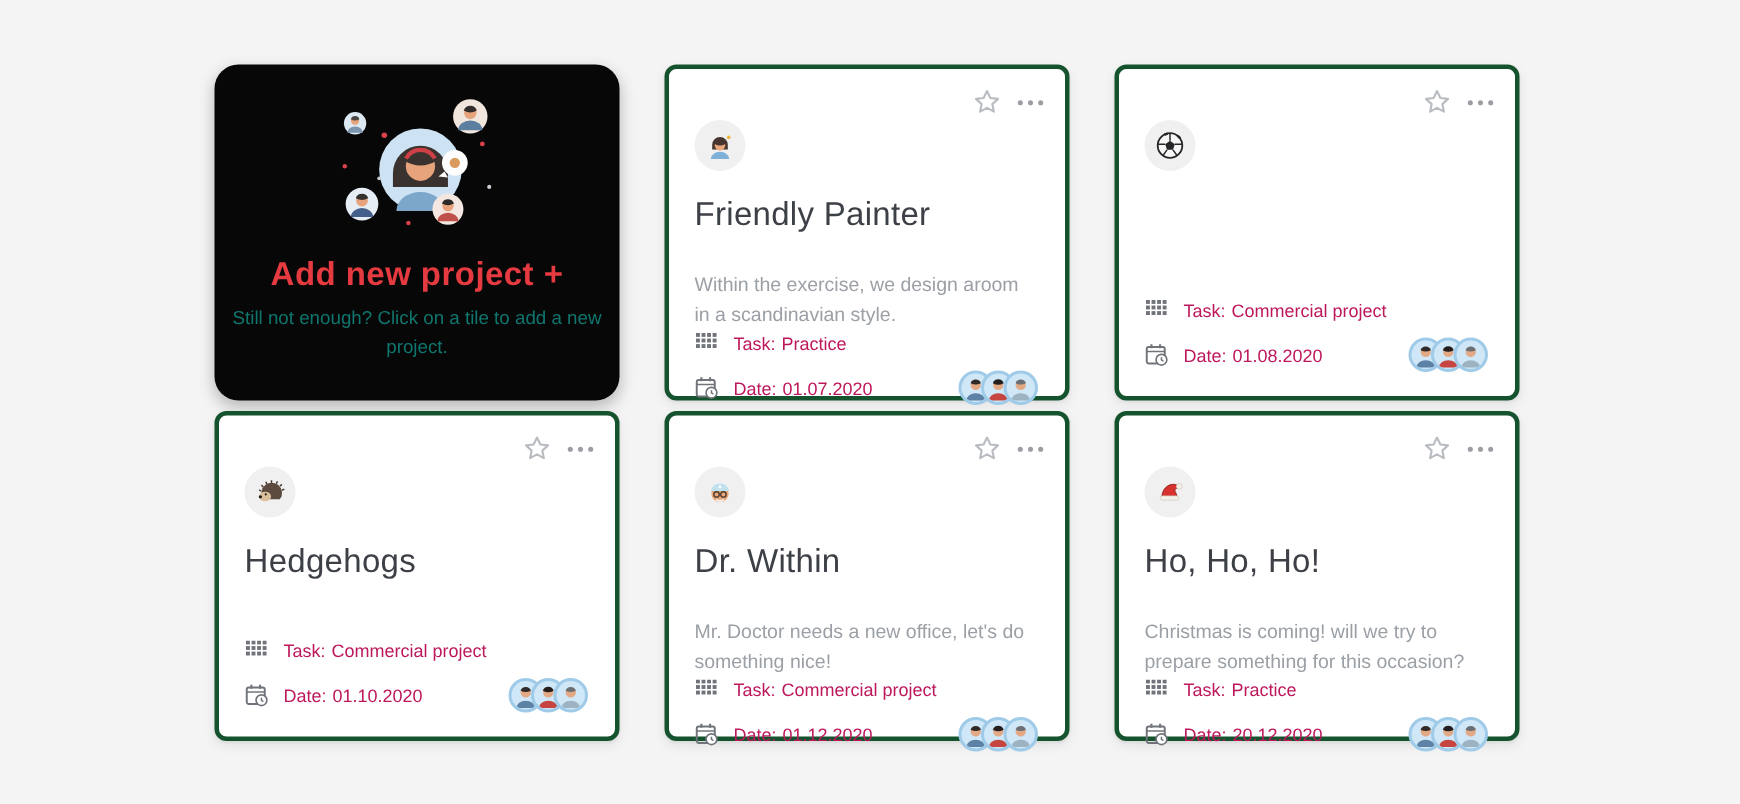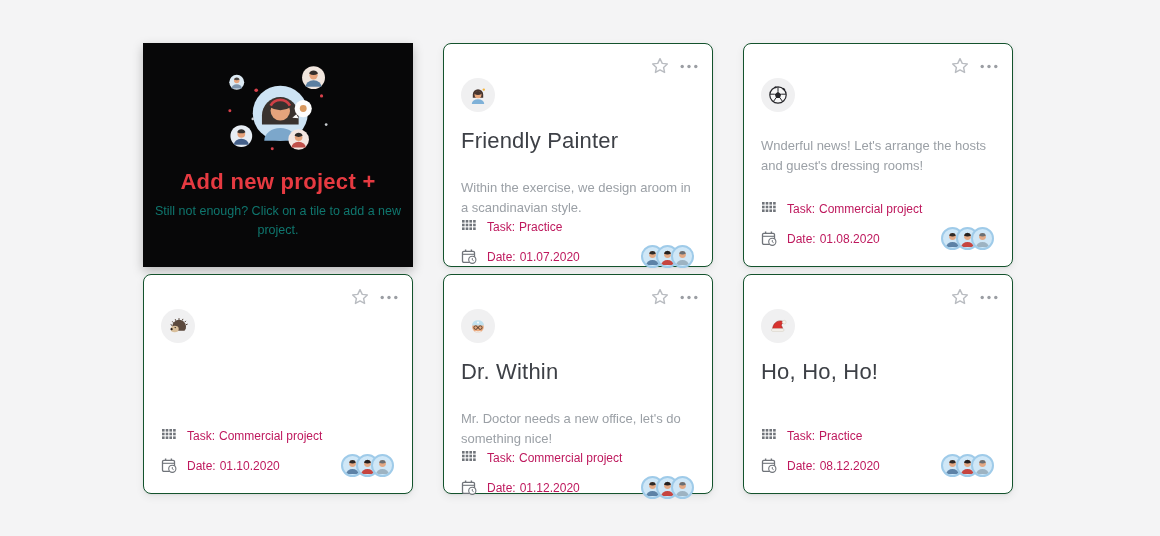--- a/index.html
+++ b/index.html
@@ -14,21 +14,21 @@
     position:absolute; left:143px; top:43px;
     display:grid;
     grid-template-columns:repeat(3, 270px);
     grid-template-rows:224px 220px;
     column-gap:30px; row-gap:7px;
   }
   
   .card {
     position:relative;
     background:#ffffff;
-    border:1px solid #14532d;
+    border:3px solid #14532d;
     border-radius:8px;
     box-shadow:0 1px 2px rgba(0,0,0,.05), 0 3px 8px rgba(0,0,0,.07);
     padding:14px 18px 16px 17px;
     display:flex; flex-direction:column;
     cursor:pointer;
   }
   .card-actions {
     position:absolute; top:12px; right:14px;
     display:flex; align-items:center; gap:10px;
   }
@@ -68,21 +68,21 @@
     border:2px solid #9fcbe9;
     display:flex; align-items:flex-end; justify-content:center;
     overflow:hidden;
     position:relative;
   }
   .team-avatar + .team-avatar { margin-left:-8px; }
   
   .add-card {
     position:relative;
     background:#070708;
-    border-radius:0;
+    border-radius:16px;
     box-shadow:0 4px 10px rgba(0,0,0,.25);
     display:flex; flex-direction:column; align-items:center;
     text-align:center;
     padding:14px 12px;
     cursor:pointer;
   }
   .add-illustration { margin-top:8px; flex:0 0 auto; }
   .add-title {
     margin-top:6px;
     font-size:22px; font-weight:700;
@@ -259,21 +259,20 @@
       <div class="avatar-badge">
           <span>
             <svg width="20" height="20" viewBox="0 0 20 20" style="display:block">
               <circle cx="10" cy="10" r="8.2" fill="#f7f7f7" stroke="#26262a" stroke-width="1.2"></circle>
               <polygon points="10,6.8 13.2,9.2 12,12.9 8,12.9 6.8,9.2" fill="#26262a"></polygon>
               <path d="M10 2 v4.8 M17.9 9.2 l-4.7 0 M14.8 16.8 l-2.8-3.9 M5.2 16.8 l2.8-3.9 M2.1 9.2 l4.7 0" stroke="#26262a" stroke-width="1" fill="none"></path>
               <path d="M6.3 2.9 a8.2 8.2 0 0 1 2.2-.8 M14.9 3.5 a8.2 8.2 0 0 1 1.9 1.7" stroke="#26262a" stroke-width="1.6" fill="none"></path>
             </svg>
           </span>
         </div>
-      <p class="card-desc">Wnderful news! Let's arrange the hosts and guest's dressing rooms!</p>
       <div class="card-meta">
         <div class="meta-row">
           <span class="meta-icon">
             <svg width="14" height="14" viewBox="0 0 14 14" fill="#70747a">
                 <rect x="0" y="0" width="2.6" height="2.6"></rect>
                 <rect x="3.7" y="0" width="2.6" height="2.6"></rect>
                 <rect x="7.4" y="0" width="2.6" height="2.6"></rect>
                 <rect x="11.1" y="0" width="2.6" height="2.6"></rect>
                 <rect x="0" y="3.7" width="2.6" height="2.6"></rect>
                 <rect x="3.7" y="3.7" width="2.6" height="2.6"></rect>
@@ -346,20 +345,21 @@
           <span>
             <svg width="21" height="20" viewBox="0 0 21 20" style="display:block">
               <path d="M3.5 13.5 L4.3 10 L5 7.5 L7 5.2 L9.5 4 L12.7 4 L15.4 5.2 L17.2 7.4 L18 10 L17.8 12.8 L16.5 14.8 L6 14.8 z" fill="#5c4a3e"></path>
               <path d="M4.2 9.5 l-1.5-1 M5.6 6.8 l-1.3-1.4 M8 4.9 l-.8-1.7 M11 4 l0-1.8 M14.2 4.5 l.8-1.6 M16.6 6.2 l1.3-1.3 M17.9 8.8 l1.7-.7" stroke="#4a3a30" stroke-width="1"></path>
               <ellipse cx="6.7" cy="13" rx="4" ry="3.2" fill="#d9bf9b"></ellipse>
               <circle cx="3.6" cy="13.2" r="1.1" fill="#221a14"></circle>
               <circle cx="7.2" cy="11.6" r=".7" fill="#221a14"></circle>
             </svg>
           </span>
         </div>
+      <h2 class="card-title">Hedgehogs</h2>
       <div class="card-meta">
         <div class="meta-row">
           <span class="meta-icon">
             <svg width="14" height="14" viewBox="0 0 14 14" fill="#70747a">
                 <rect x="0" y="0" width="2.6" height="2.6"></rect>
                 <rect x="3.7" y="0" width="2.6" height="2.6"></rect>
                 <rect x="7.4" y="0" width="2.6" height="2.6"></rect>
                 <rect x="11.1" y="0" width="2.6" height="2.6"></rect>
                 <rect x="0" y="3.7" width="2.6" height="2.6"></rect>
                 <rect x="3.7" y="3.7" width="2.6" height="2.6"></rect>
@@ -521,20 +521,21 @@
       <div class="avatar-badge">
           <span>
             <svg width="21" height="20" viewBox="0 0 21 20" style="display:block">
               <path d="M4.6 13 C5 7.8 8.6 4.6 12.8 4.9 C15.2 5.1 16.3 6.4 15.8 7.5 C14.2 6.9 12.4 8.6 13.8 10.3 L14.8 13 z" fill="#d8322e" stroke="#8e1f1c" stroke-width=".6"></path>
               <circle cx="16.2" cy="6.2" r="1.9" fill="#f4f1ea" stroke="#cfc9bd" stroke-width=".5"></circle>
               <rect x="3.4" y="12.6" width="12.6" height="2.8" rx="1.4" fill="#f4f1ea" stroke="#cfc9bd" stroke-width=".5"></rect>
             </svg>
           </span>
         </div>
       <h2 class="card-title">Ho, Ho, Ho!</h2>
+      <p class="card-desc">Christmas is coming! will we try to prepare something for this occasion?</p>
       <div class="card-meta">
         <div class="meta-row">
           <span class="meta-icon">
             <svg width="14" height="14" viewBox="0 0 14 14" fill="#70747a">
                 <rect x="0" y="0" width="2.6" height="2.6"></rect>
                 <rect x="3.7" y="0" width="2.6" height="2.6"></rect>
                 <rect x="7.4" y="0" width="2.6" height="2.6"></rect>
                 <rect x="11.1" y="0" width="2.6" height="2.6"></rect>
                 <rect x="0" y="3.7" width="2.6" height="2.6"></rect>
                 <rect x="3.7" y="3.7" width="2.6" height="2.6"></rect>
@@ -553,21 +554,21 @@
           <span class="meta-icon">
             <svg width="16" height="17" viewBox="0 0 16 16" fill="none" stroke="#70747a">
                 <rect x="1.5" y="2.8" width="12" height="11" rx="1.3" stroke-width="1.3"></rect>
                 <path d="M1.5 5.8 h12" stroke-width="1.1"></path>
                 <path d="M4.6 1 v2.6 M10.4 1 v2.6" stroke-width="1.4"></path>
                 <circle cx="11.3" cy="11.3" r="3.6" fill="#ffffff" stroke-width="1.1"></circle>
                 <path d="M11.3 9.6 v1.8 l1.3 .8" stroke-width="1"></path>
               </svg>
           </span>
           <span class="meta-label">Date:</span>
-          <span>08.12.2020</span>
+          <span>20.12.2020</span>
           <div class="team">
             <span class="team-avatar">
                 <svg width="19" height="19" viewBox="0 0 20 20">
                   <circle cx="10" cy="8" r="3.6" fill="#e3a985"></circle>
                   <path d="M10 4.2 a3.8 3.8 0 0 1 3.6 2.6 a7.4 7.4 0 0 1-7.2 0 A3.8 3.8 0 0 1 10 4.2z" fill="#2f2a28"></path>
                   <path d="M3.5 19 a6.5 5.2 0 0 1 13 0 z" fill="#5d82a6"></path>
                 </svg>
               </span>
             <span class="team-avatar">
                 <svg width="19" height="19" viewBox="0 0 20 20">

